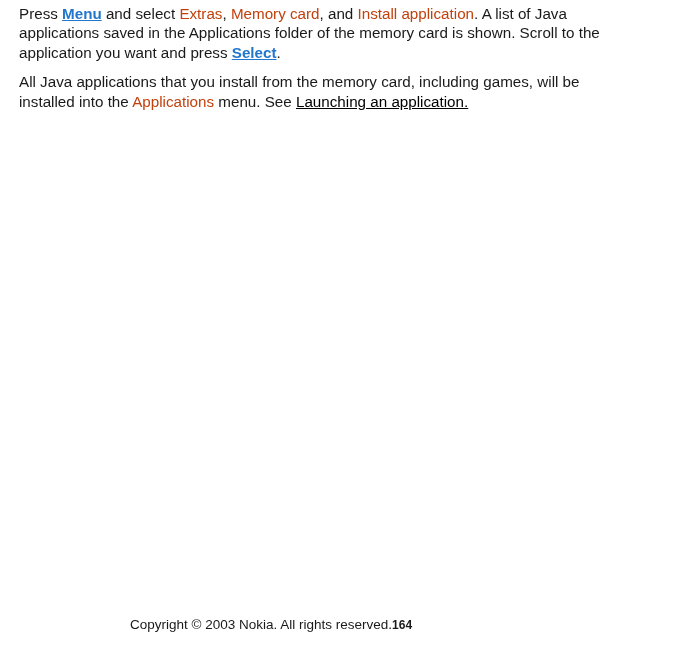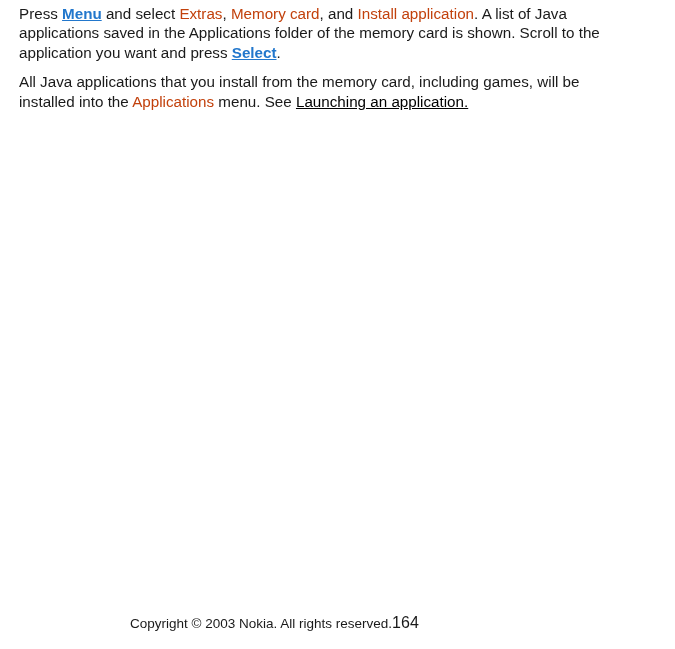--- a/index.html
+++ b/index.html
@@ -50,22 +50,22 @@
       padding: 0 22px 0 0;
       display: flex;
       align-items: baseline;
       font-size: 13.5px;
       color: #1a1a1a;
     }
     .footer .copyright {
       margin-left: 130px;
     }
     .footer .page-num {
-      font-weight: normal;
-      font-size: 16px;
+      font-weight: bold;
+      font-size: 12px;
     }
   </style>
 </head>
 <body>
 
 <div class="content">
 
   <p class="paragraph">
     <span>Press </span><span class="key">Menu</span><span> and select </span><span class="menu-item">Extras</span><span>, </span><span class="menu-item">Memory card</span><span>, and </span><span class="menu-item">Install application</span><span>. A list of Java applications saved in the Applications folder of the memory card is shown. Scroll to the application you want and press </span><span class="key">Select</span><span>.</span>
   </p>

